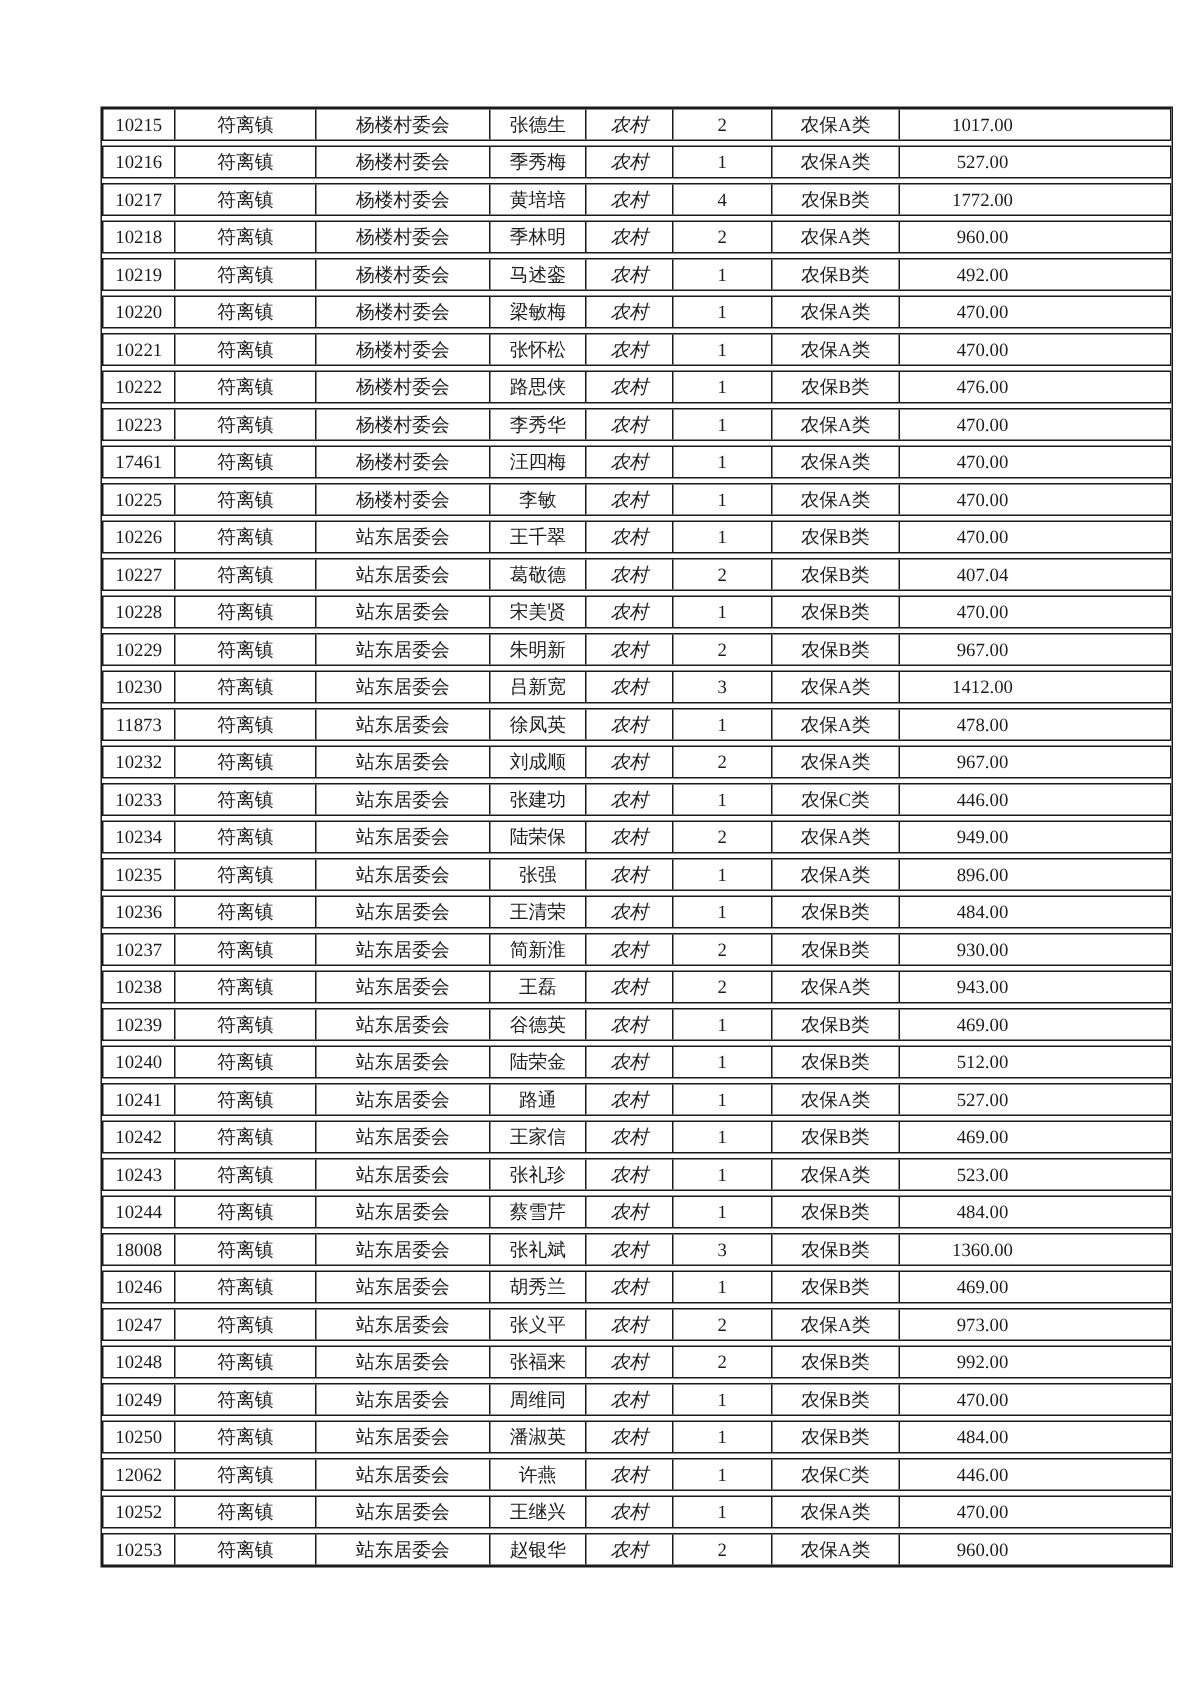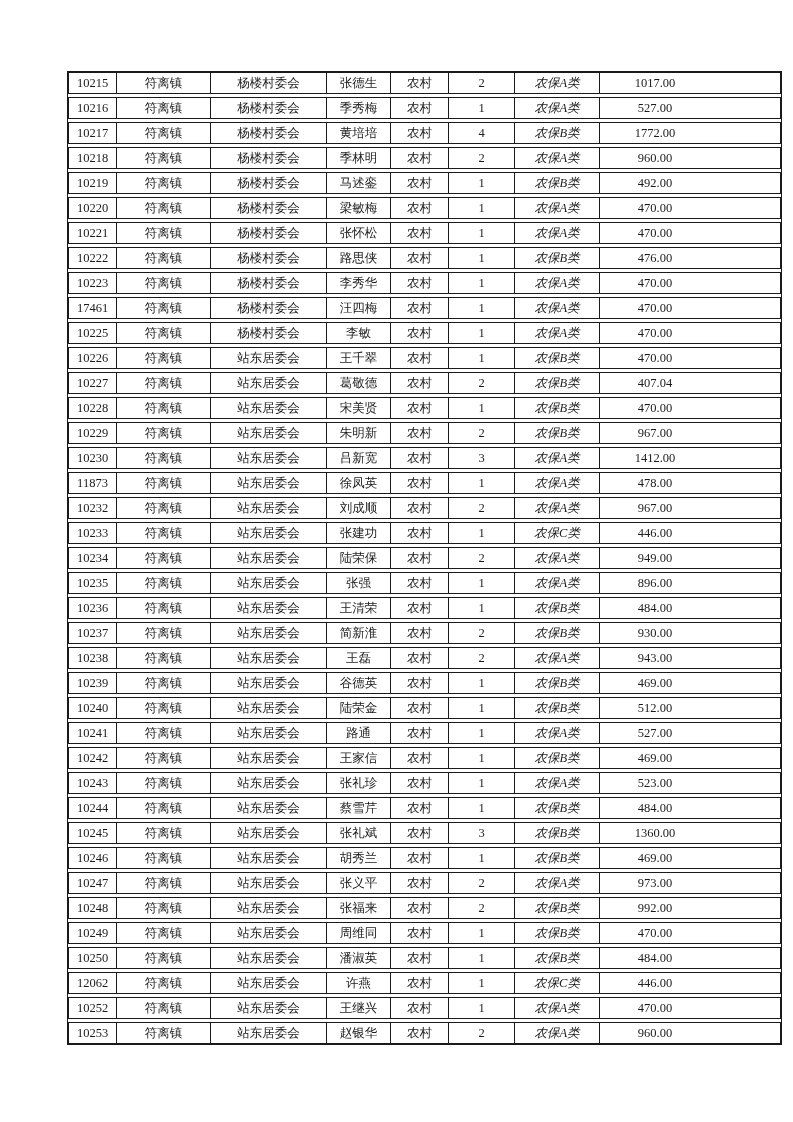--- a/index.html
+++ b/index.html
@@ -45,23 +45,23 @@
     line-height: 1;
     color: #1b1b1b;
     white-space: nowrap;
     overflow: hidden;
   }
   .cell:last-child { border-right: none; }
   .c0 { width: 48px; }
   .c1 { width: 94px; }
   .c2 { width: 116px; }
   .c3 { width: 64px; }
-  .c4 { width: 58px; }
+  .c4 { width: 58px; font-style: italic; }
   .c5 { width: 66px; }
-  .c6 { width: 85px; font-style: italic; }
+  .c6 { width: 85px; }
   .c7 { width: 110px; }
 </style>
 </head>
 <body>
 
 <div class="page">
   <div class="records-table">
 
   <div class="row">
         <div class="cell c0">10215</div>
@@ -357,21 +357,21 @@
         <div class="cell c0">10244</div>
         <div class="cell c1">符离镇</div>
         <div class="cell c2">站东居委会</div>
         <div class="cell c3">蔡雪芹</div>
         <div class="cell c4">农村</div>
         <div class="cell c5">1</div>
         <div class="cell c6">农保B类</div>
         <div class="cell c7">484.00</div>
       </div>
       <div class="row">
-        <div class="cell c0">10245</div>
+        <div class="cell c0">18008</div>
         <div class="cell c1">符离镇</div>
         <div class="cell c2">站东居委会</div>
         <div class="cell c3">张礼斌</div>
         <div class="cell c4">农村</div>
         <div class="cell c5">3</div>
         <div class="cell c6">农保B类</div>
         <div class="cell c7">1360.00</div>
       </div>
       <div class="row">
         <div class="cell c0">10246</div>

